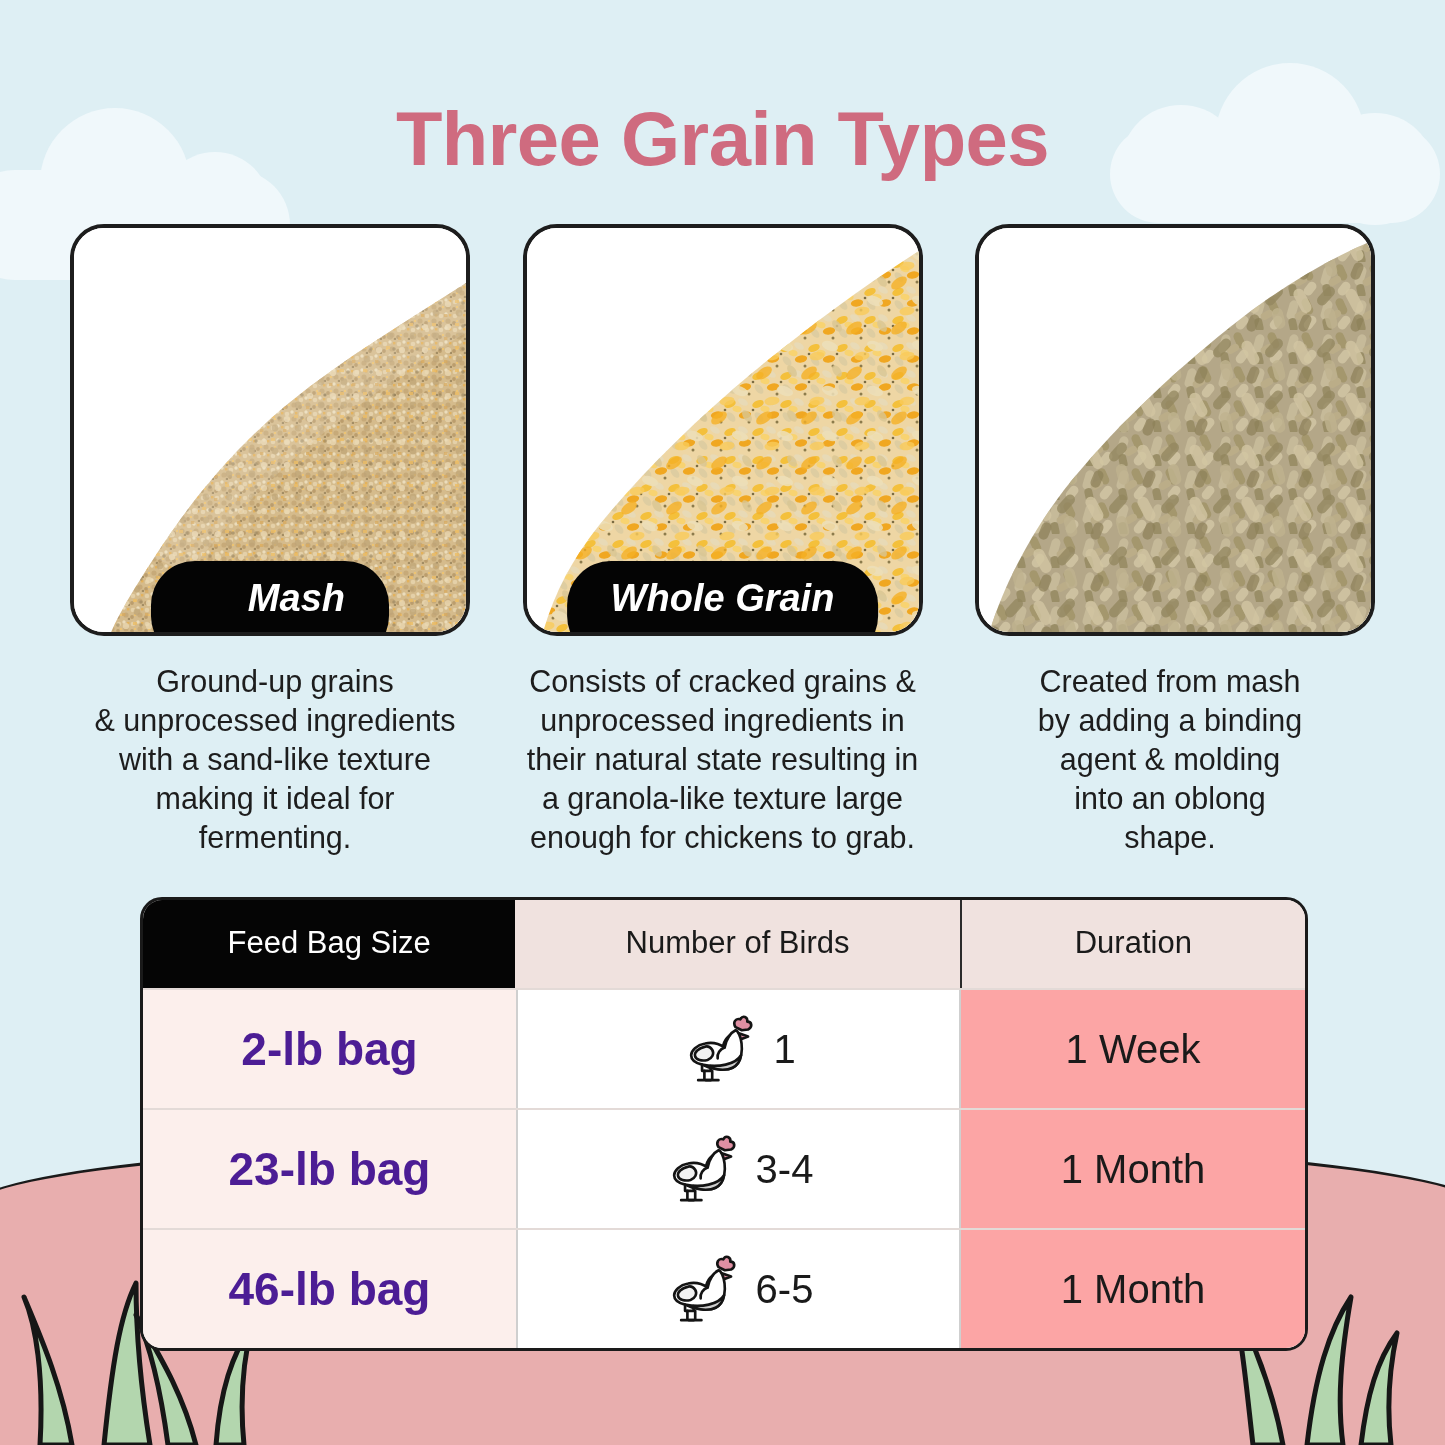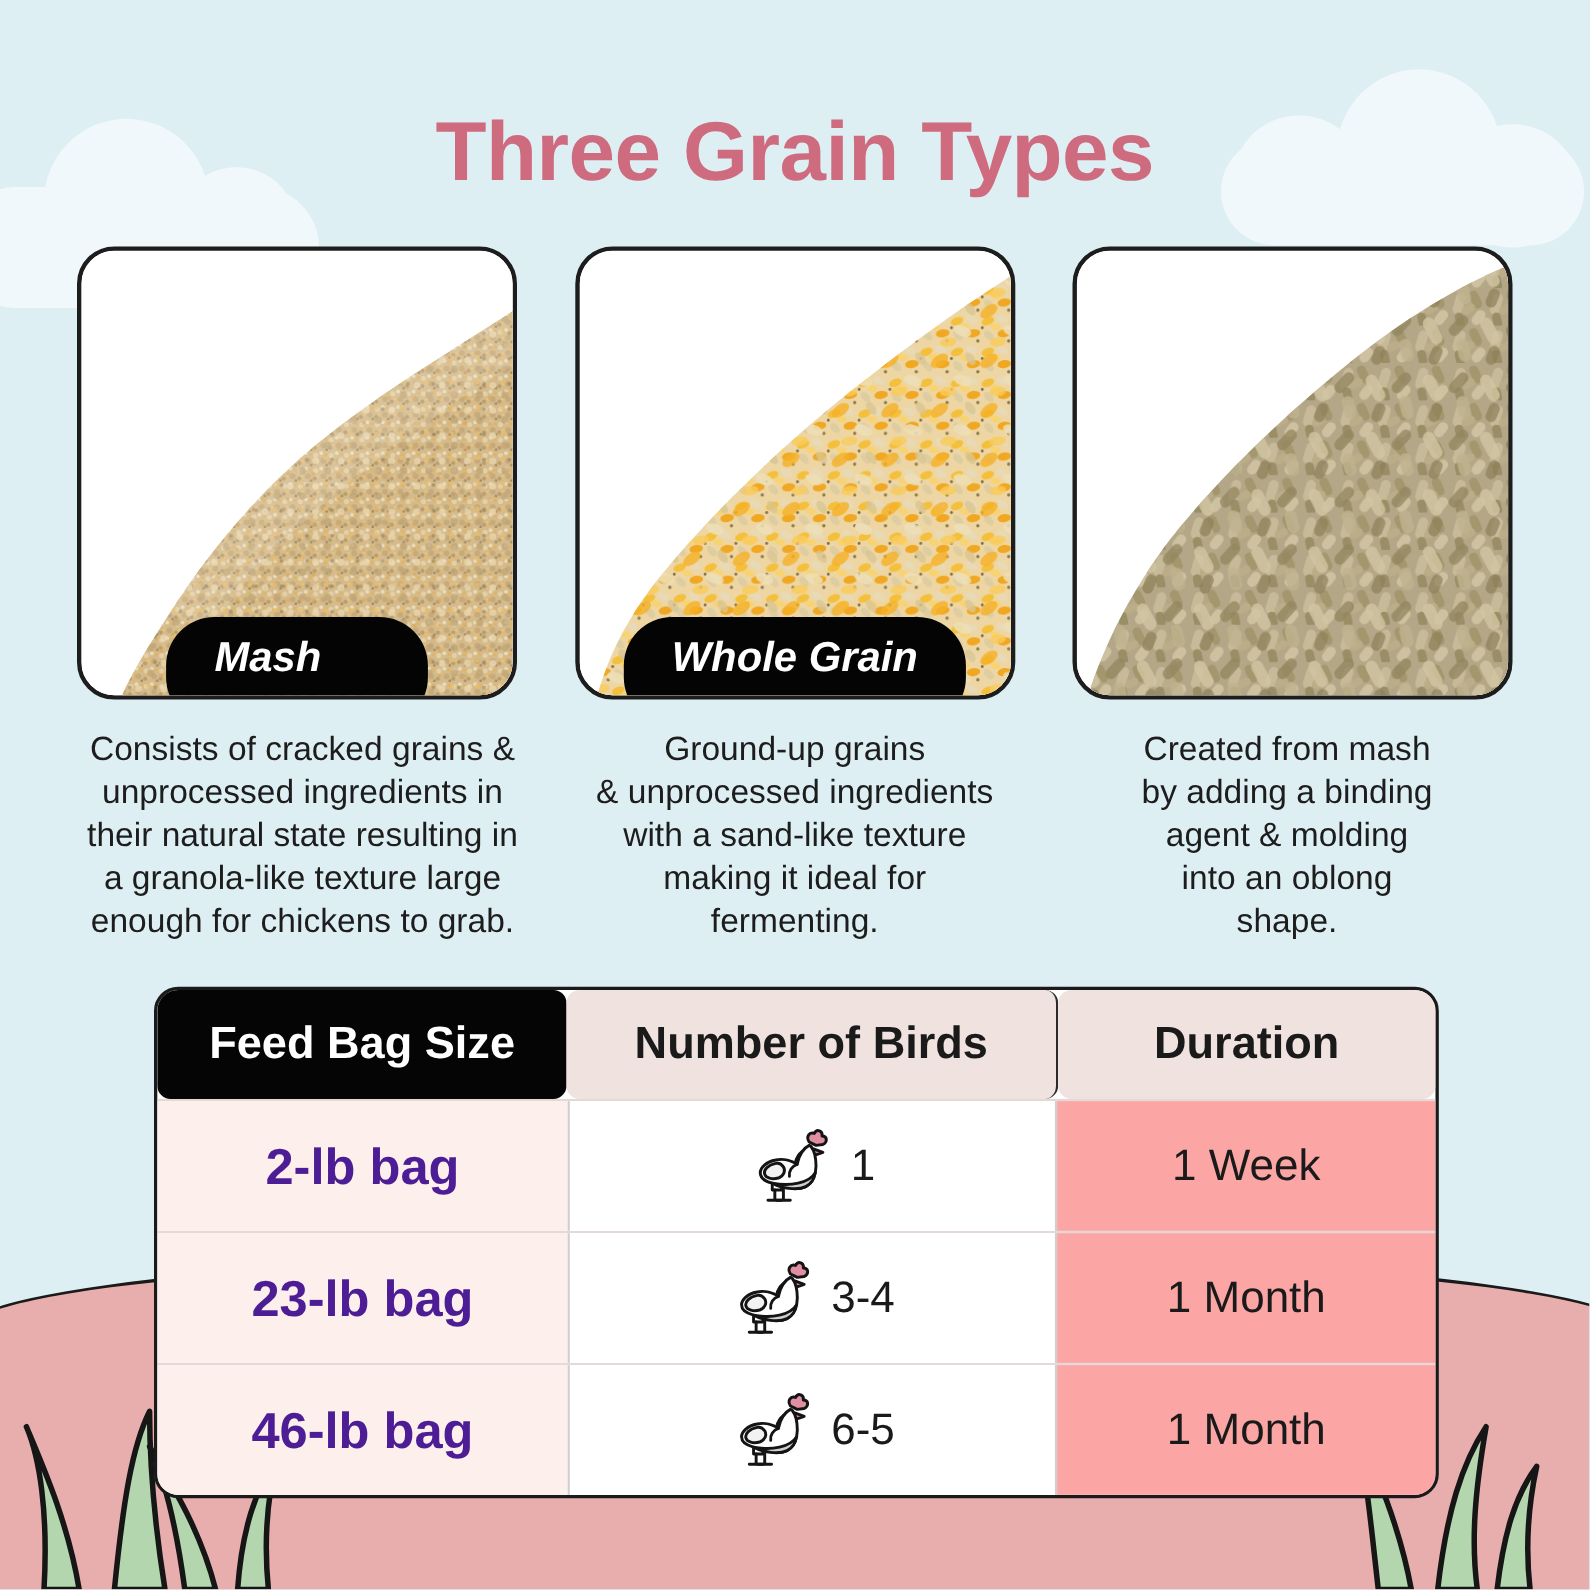--- a/index.html
+++ b/index.html
@@ -155,21 +155,21 @@
     bottom: -28px;
     background: #040404;
     color: #ffffff;
     font-style: italic;
     font-weight: 700;
     font-size: 38px;
     padding: 16px 44px 40px 44px;
     border-radius: 44px;
     white-space: nowrap;
     z-index: 4;
-    text-align: left;
+    text-align: right;
     min-width: 150px;
   }
   .pill-wrap {
     position: absolute;
     left: 0;
     right: 0;
     bottom: 0;
     height: 96px;
     z-index: 5;
     pointer-events: none;
@@ -206,25 +206,24 @@
     box-sizing: border-box;
   }
   .trow {
     display: flex;
     width: 100%;
   }
   .trow + .trow {
     border-top: 2px solid #e3dad7;
   }
   .thead .th {
-    font-weight: 700;
-    font-size: 41px;
+    font-weight: 400;
+    font-size: 31px;
     text-align: center;
     padding: 25px 0 27px 0;
-    border-radius: 12px;
   }
   .c1 { width: 32.1%; }
   .c2 { width: 38.3%; }
   .c3 { width: 29.6%; }
   .th-dark {
     background: #050505;
     color: #ffffff;
   }
   .th-pink {
     background: #f0e2df;
@@ -418,30 +417,30 @@
             <rect width="400" height="412" fill="url(#pelPat)"></rect>
             <rect width="400" height="412" fill="url(#pelPat2)"></rect>
             <rect width="400" height="412" fill="#8a7d55" opacity="0.08"></rect>
           </g>
         </svg>
       </div>
     </div>
   </div>
 
   <div class="descs">
+    <div class="desc">Ground-up grains
+&amp; unprocessed ingredients
+with a sand-like texture
+making it ideal for
+fermenting.</div>
     <div class="desc">Consists of cracked grains &amp;
 unprocessed ingredients in
 their natural state resulting in
 a granola-like texture large
 enough for chickens to grab.</div>
-    <div class="desc">Ground-up grains
-&amp; unprocessed ingredients
-with a sand-like texture
-making it ideal for
-fermenting.</div>
     <div class="desc">Created from mash
 by adding a binding
 agent &amp; molding
 into an oblong
 shape.</div>
   </div>
 
   <div class="table">
 
     <div class="trow thead">

